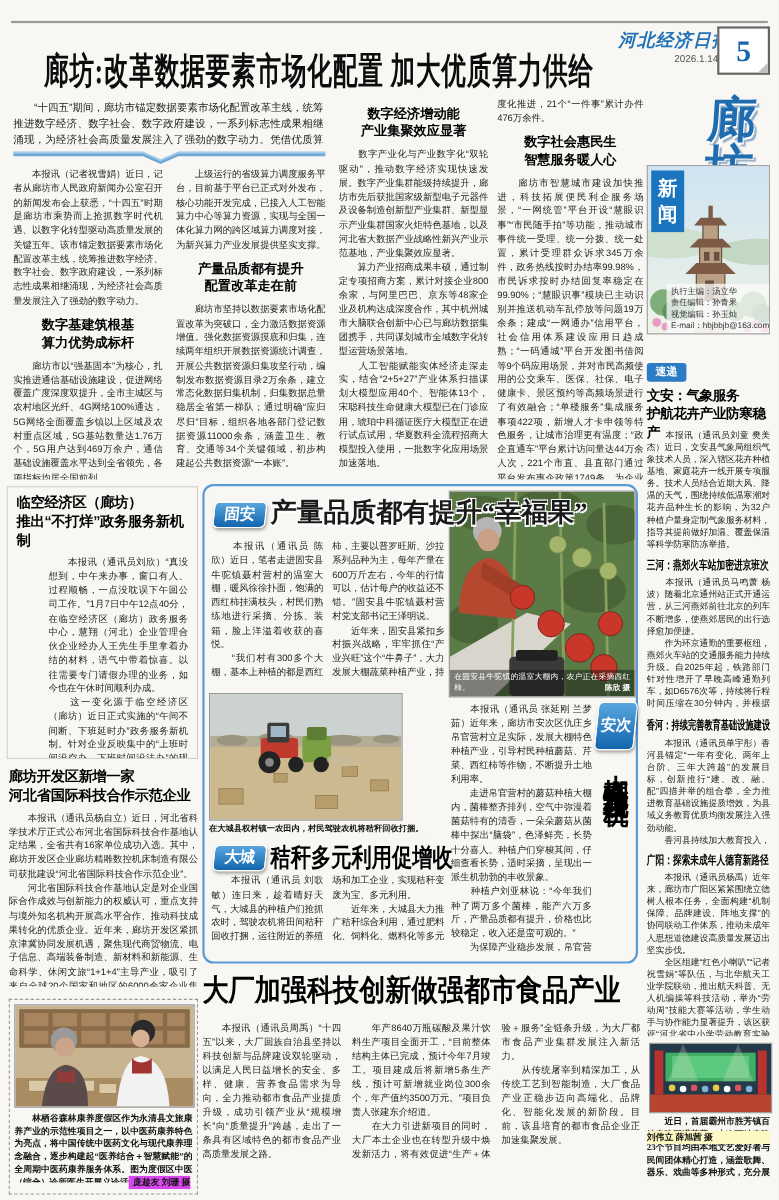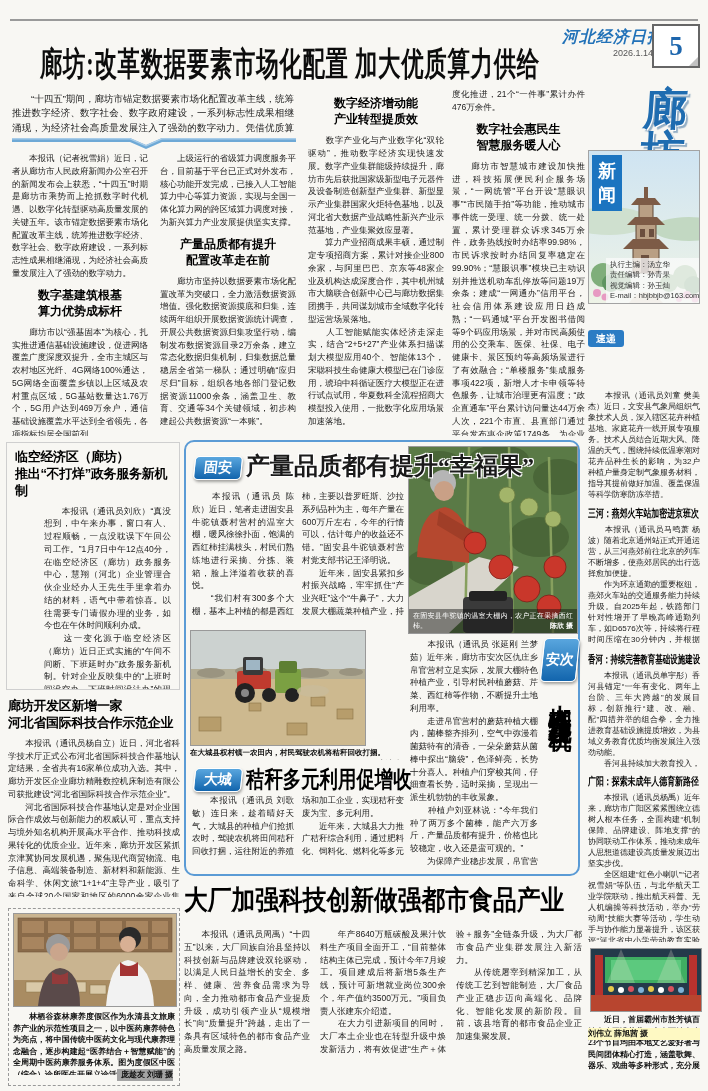--- a/index.html
+++ b/index.html
@@ -63,21 +63,21 @@
     <div class="body-text">　　廊坊市以“强基固本”为核心，扎实推进通信基础设施建设，促进网络覆盖广度深度双提升，全市主城区与农村地区光纤、4G网络100%通达，5G网络全面覆盖乡镇以上区域及农村重点区域，5G基站数量达1.76万个，5G用户达到469万余户，通信基础设施覆盖水平达到全省领先，各项指标均居全国前列。</div>
   </div>
   <div class="abs" style="left:160px;top:152px;width:136px;height:284px;overflow:hidden;">
     <div class="body-text">　　上级运行的省级算力调度服务平台，目前基于平台已正式对外发布，核心功能开发完成，已接入人工智能算力中心等算力资源，实现与全国一体化算力网的跨区域算力调度对接，为新兴算力产业发展提供坚实支撑。</div>
     <div class="subhead">产量品质都有提升
 配置改革走在前</div>
     <div class="body-text">　　廊坊市坚持以数据要素市场化配置改革为突破口，全力激活数据资源增值。强化数据资源摸底和归集，连续两年组织开展数据资源统计调查，开展公共数据资源归集攻坚行动，编制发布数据资源目录2万余条，建立常态化数据归集机制，归集数据总量稳居全省第一梯队；通过明确“应归尽归”目标，组织各地各部门登记数据资源11000余条，涵盖卫生、教育、交通等34个关键领域，初步构建起公共数据资源“一本账”。</div>
   </div>
   <div class="abs" style="left:308px;top:88px;width:136px;height:348px;overflow:hidden;">
     <div class="subhead">数字经济增动能
-产业转型提质效</div>
+产业集聚效应显著</div>
     <div class="body-text">　　数字产业化与产业数字化“双轮驱动”，推动数字经济实现快速发展。数字产业集群能级持续提升，廊坊市先后获批国家级新型电子元器件及设备制造创新型产业集群、新型显示产业集群国家火炬特色基地，以及河北省大数据产业战略性新兴产业示范基地，产业集聚效应显著。</div>
     <div class="body-text">　　算力产业招商成果丰硕，通过制定专项招商方案，累计对接企业800余家，与阿里巴巴、京东等48家企业及机构达成深度合作，其中机州城市大脑联合创新中心已与廊坊数据集团携手，共同谋划城市全域数字化转型运营场景落地。
 　　人工智能赋能实体经济走深走实，结合“2+5+27”产业体系扫描谋划大模型应用40个、智能体13个，宋聪科技生命健康大模型已在门诊应用，琥珀中科循证医疗大模型正在进行试点试用，华夏数科全流程招商大模型投入使用，一批数字化应用场景加速落地。</div>
 
   </div>
   <div class="abs" style="left:452px;top:88px;width:133px;height:348px;overflow:hidden;">
     <div class="body-text">度化推进，21个“一件事”累计办件476万余件。</div>
     <div class="subhead">数字社会惠民生
 智慧服务暖人心</div>
     <div class="body-text">　　廊坊市智慧城市建设加快推进，科技拓展便民利企服务场景，“一网统管”平台开设“慧眼识事”“市民随手拍”等功能，推动城市事件统一受理、统一分拨、统一处置，累计受理群众诉求345万余件，政务热线按时办结率99.98%，市民诉求按时办结回复率稳定在99.90%；“慧眼识事”模块已主动识别并推送机动车乱停放等问题19万余条；建成“一网通办”信用平台，社会信用体系建设应用日趋成熟；“一码通城”平台开发图书借阅等9个码应用场景，并对市民高频使用的公交乘车、医保、社保、电子健康卡、景区预约等高频场景进行了有效融合；“单楼服务”集成服务事项422项，新增人才卡申领等特色服务，让城市治理更有温度；“政企直通车”平台累计访问量达44万余人次，221个市直、县直部门通过平台发布惠企政策1749条，为企业了解重要政策信息提供便捷渠道。
@@ -130,21 +130,21 @@
         <circle cx="45" cy="38" r="9" fill="#caa58c"></circle>
         <path d="M24 92 Q28 56 46 54 Q66 56 66 92 Z" fill="#5a4a4a"></path>
         <path d="M38 58 Q46 64 54 58 L54 70 L38 70 Z" fill="#933b3b"></path>
         <circle cx="116" cy="24" r="11" fill="#2a2a2a"></circle>
         <circle cx="114" cy="30" r="8" fill="#d8b094"></circle>
         <path d="M92 92 Q96 48 114 46 Q138 50 140 92 Z" fill="#f2f2f2"></path>
         <path d="M106 48 Q114 56 124 48 L124 62 L106 62 Z" fill="#a33434"></path>
       </svg>
     </div>
     <div class="caption" style="margin-top:4px;height:64px;">　　林栖谷森林康养度假区作为永清县文旅康养产业的示范性项目之一，以中医药康养特色为亮点，将中国传统中医药文化与现代康养理念融合，逐步构建起“医养结合＋智慧赋能”的全周期中医药康养服务体系。图为度假区中医（综合）诊所医生开展义诊活动。</div>
-    <div class="abs caption credit" style="right:6px;bottom:4px;background:#a3a3a3;padding-left:4px;">庞趁友 刘珊 摄</div>
+    <div class="abs caption credit" style="right:6px;bottom:4px;background:#d946ef;padding-left:4px;">庞趁友 刘珊 摄</div>
   </div>
 
   <div class="abs" style="left:184px;top:440px;width:396px;height:436px;border:2px solid #5b9bd5;border-radius:10px;box-sizing:border-box;">
 
     <div class="abs photo-frame" style="left:222px;top:4px;width:168px;height:186px;">
       <svg width="168" height="186" viewBox="0 0 168 186">
         <rect width="168" height="186" fill="#5a7a46"></rect>
         <g fill="#4a6638">
           <ellipse cx="30" cy="20" rx="26" ry="16"></ellipse>
             <ellipse cx="90" cy="12" rx="30" ry="14"></ellipse>
@@ -305,20 +305,22 @@
       <div style="font-size:7.5px;line-height:1.4;color:#333;white-space:pre-line;">执行主编：汤立华
 责任编辑：孙青果
 视觉编辑：孙玉灿</div>
       <div style="font-size:7.5px;color:#333;">E-mail：hbjbbjb@163.com</div>
     </div>
   </div>
 
   <div class="abs" style="left:588px;top:330px;width:36px;height:17px;background:#2b7cc4;color:#fff;font-weight:bold;
        font-size:10px;text-align:center;line-height:17px;border-radius:3px;font-family:Liberation Serif, serif;">速递</div>
 
+  <div class="abs col-title" style="left:588px;top:352px;width:116px;font-size:12.5px;letter-spacing:-0.5px;">文安：气象服务
+护航花卉产业防寒稳产</div>
   <div class="abs express-body" style="left:588px;top:390px;width:112px;height:110px;">　　本报讯（通讯员刘童 樊美杰）近日，文安县气象局组织气象技术人员，深入辖区花卉种植基地、家庭花卉一线开展专项服务。技术人员结合近期大风、降温的天气，围绕持续低温寒潮对花卉品种生长的影响，为32户种植户量身定制气象服务材料，指导其提前做好加温、覆盖保温等科学防寒防冻举措。
 　　该项工作开展以来，文安县气象局工作人员开展入户指导10余次，覆盖种植面积500亩，将花卉冻害损失率控制在5%以内，为全县花卉产业防寒稳产保驾护航。</div>
 
   <div class="abs cond" style="left:588px;top:506px;font-size:11px;transform:scaleX(.72);">三河：燕郊火车站加密进京班次</div>
   <div class="abs express-body" style="left:588px;top:524px;width:112px;height:120px;">　　本报讯（通讯员马鸣萧 杨波）随着北京通州站正式开通运营，从三河燕郊前往北京的列车不断增多，使燕郊居民的出行选择愈加便捷。
 　　作为环京通勤的重要枢纽，燕郊火车站的交通服务能力持续升级。自2025年起，铁路部门针对性增开了早晚高峰通勤列车，如D6576次等，持续将行程时间压缩在30分钟内，并根据客流需求，动态调整班次，以最大限度满足旅客出行需求。北京通州站开通运营后，目前已有6趟列车直达通州站。</div>
 
   <div class="abs cond" style="left:588px;top:652px;font-size:11px;transform:scaleX(.68);">香河：持续完善教育基础设施建设</div>
   <div class="abs express-body" style="left:588px;top:670px;width:112px;height:98px;">　　本报讯（通讯员单宇彤）香河县锚定“一年有变化、两年上台阶、三年大跨越”的发展目标，创新推行“建、改、融、配”四措并举的组合拳，全力推进教育基础设施提质增效，为县域义务教育优质均衡发展注入强劲动能。
 　　香河县持续加大教育投入，通过新建学校扩充教育容量、改扩建校园优化教育布局、实施校舍安全工程等一系列举措，全面改善教学环境，广大师生的学习生活品质与幸福指数得到显著提升。</div>

